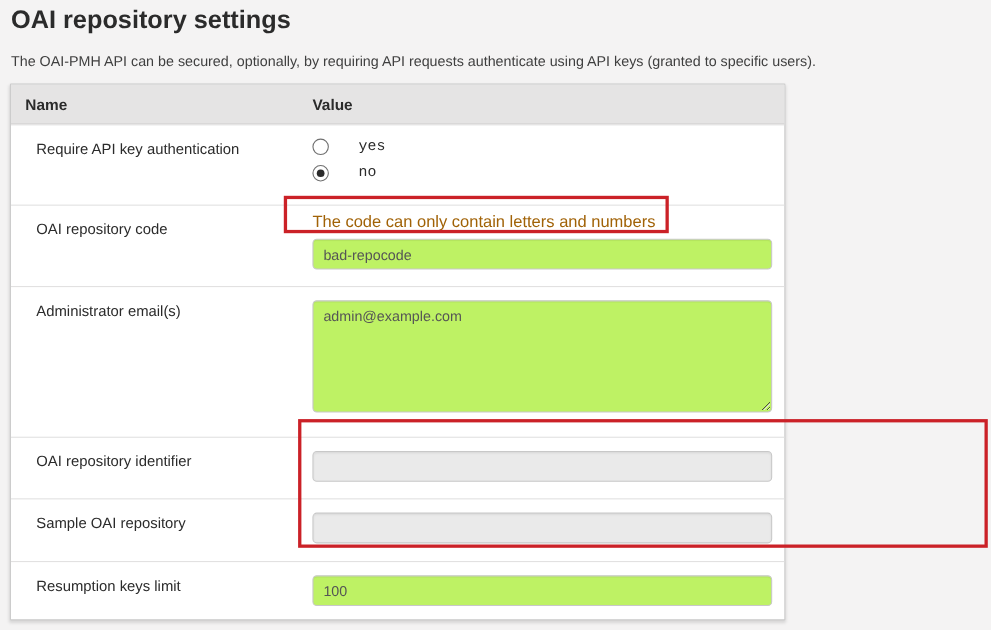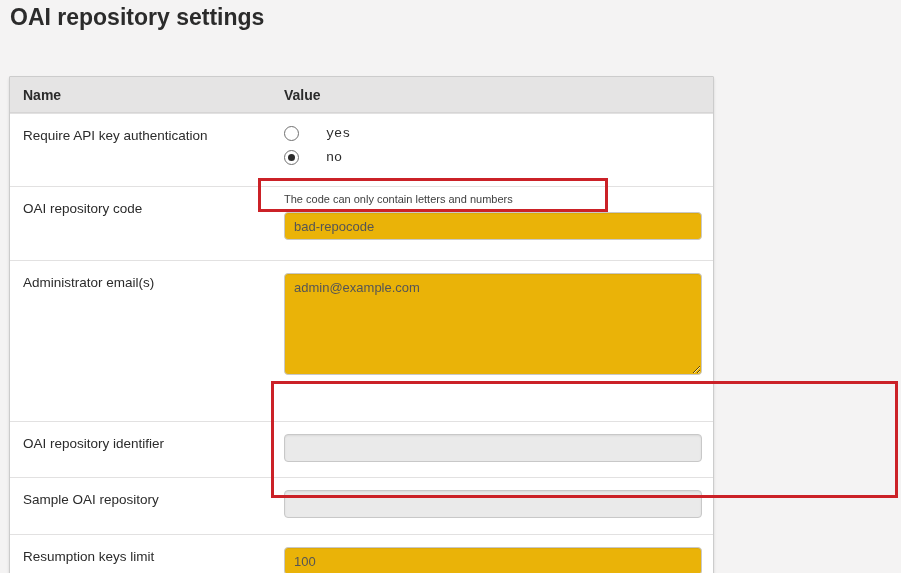--- a/index.html
+++ b/index.html
@@ -52,35 +52,35 @@
   }
   .thead .col-name { width: 274px; padding-left: 13px; }
   .thead .col-value { flex: 1; }
   .row {
     display: flex;
     border-top: 1px solid #e2e1e1;
   }
   .row:first-of-type { border-top: none; }
   .cell-name {
     width: 274px;
-    padding: 14px 10px 12px 13px;
+    padding: 14px 10px 12px 23px;
     font-size: 13.5px;
     color: #2b2b2b;
   }
   .cell-value {
     flex: 1;
     padding: 8px 11px 12px 0;
     font-size: 13px;
     color: #4a4a4a;
   }
   
   .row-apikey   { min-height: 64px; }
   .row-repocode { min-height: 74px; }
   .row-email    { min-height: 137px; }
-  .row-repoid   { min-height: 56px; margin-top: 24px; }
+  .row-repoid   { min-height: 56px; }
   .row-sampleid { min-height: 57px; }
   .row-token    { min-height: 53px; }
   
   .radio-line {
     display: flex;
     align-items: center;
     margin-top: 4px;
     margin-bottom: 9px;
   }
   .radio {
@@ -107,39 +107,39 @@
   }
   
   .txt {
     display: block;
     width: 100%;
     height: 28px;
     padding: 4px 9px;
     font-family: "Liberation Sans", "DejaVu Sans", sans-serif;
     font-size: 13px;
     color: #555555;
-    background: #eab308;
+    background: #bef264;
     border: 1px solid #c8c8c8;
     border-radius: 4px;
     box-shadow: inset 0 1px 1px rgba(0,0,0,0.06);
     outline: none;
   }
   .txt:disabled {
     background: #eaeaea;
     box-shadow: inset 0 1px 2px rgba(0,0,0,0.08);
     color: #777;
   }
   textarea.txt {
     height: 102px;
     resize: both;
     padding-top: 6px;
   }
   .error-msg {
-    font-size: 11px;
-    color: #404040;
+    font-size: 15px;
+    color: #a16207;
     padding: 6px 0 7px 0;
   }
   .row-repocode .cell-value { padding-top: 0; }
   .row-email .cell-value,
   .row-repoid .cell-value,
   .row-sampleid .cell-value,
   .row-token .cell-value { padding-top: 12px; }
   
   .annotation {
     position: absolute;
@@ -156,20 +156,21 @@
     left: 271px; top: 381px;
     width: 627px; height: 117px;
   }
 </style>
 </head>
 <body>
 
 <div id="screen">
 
   <h1 class="page-title">OAI repository settings</h1>
+  <p class="page-desc">The OAI-PMH API can be secured, optionally, by requiring API requests authenticate using API keys (granted to specific users).</p>
 
   <div class="panel">
 
     <div class="thead">
       <div class="col-name">Name</div>
       <div class="col-value">Value</div>
     </div>
 
     <div class="row row-apikey">
       <div class="cell-name">Require API key authentication</div>

